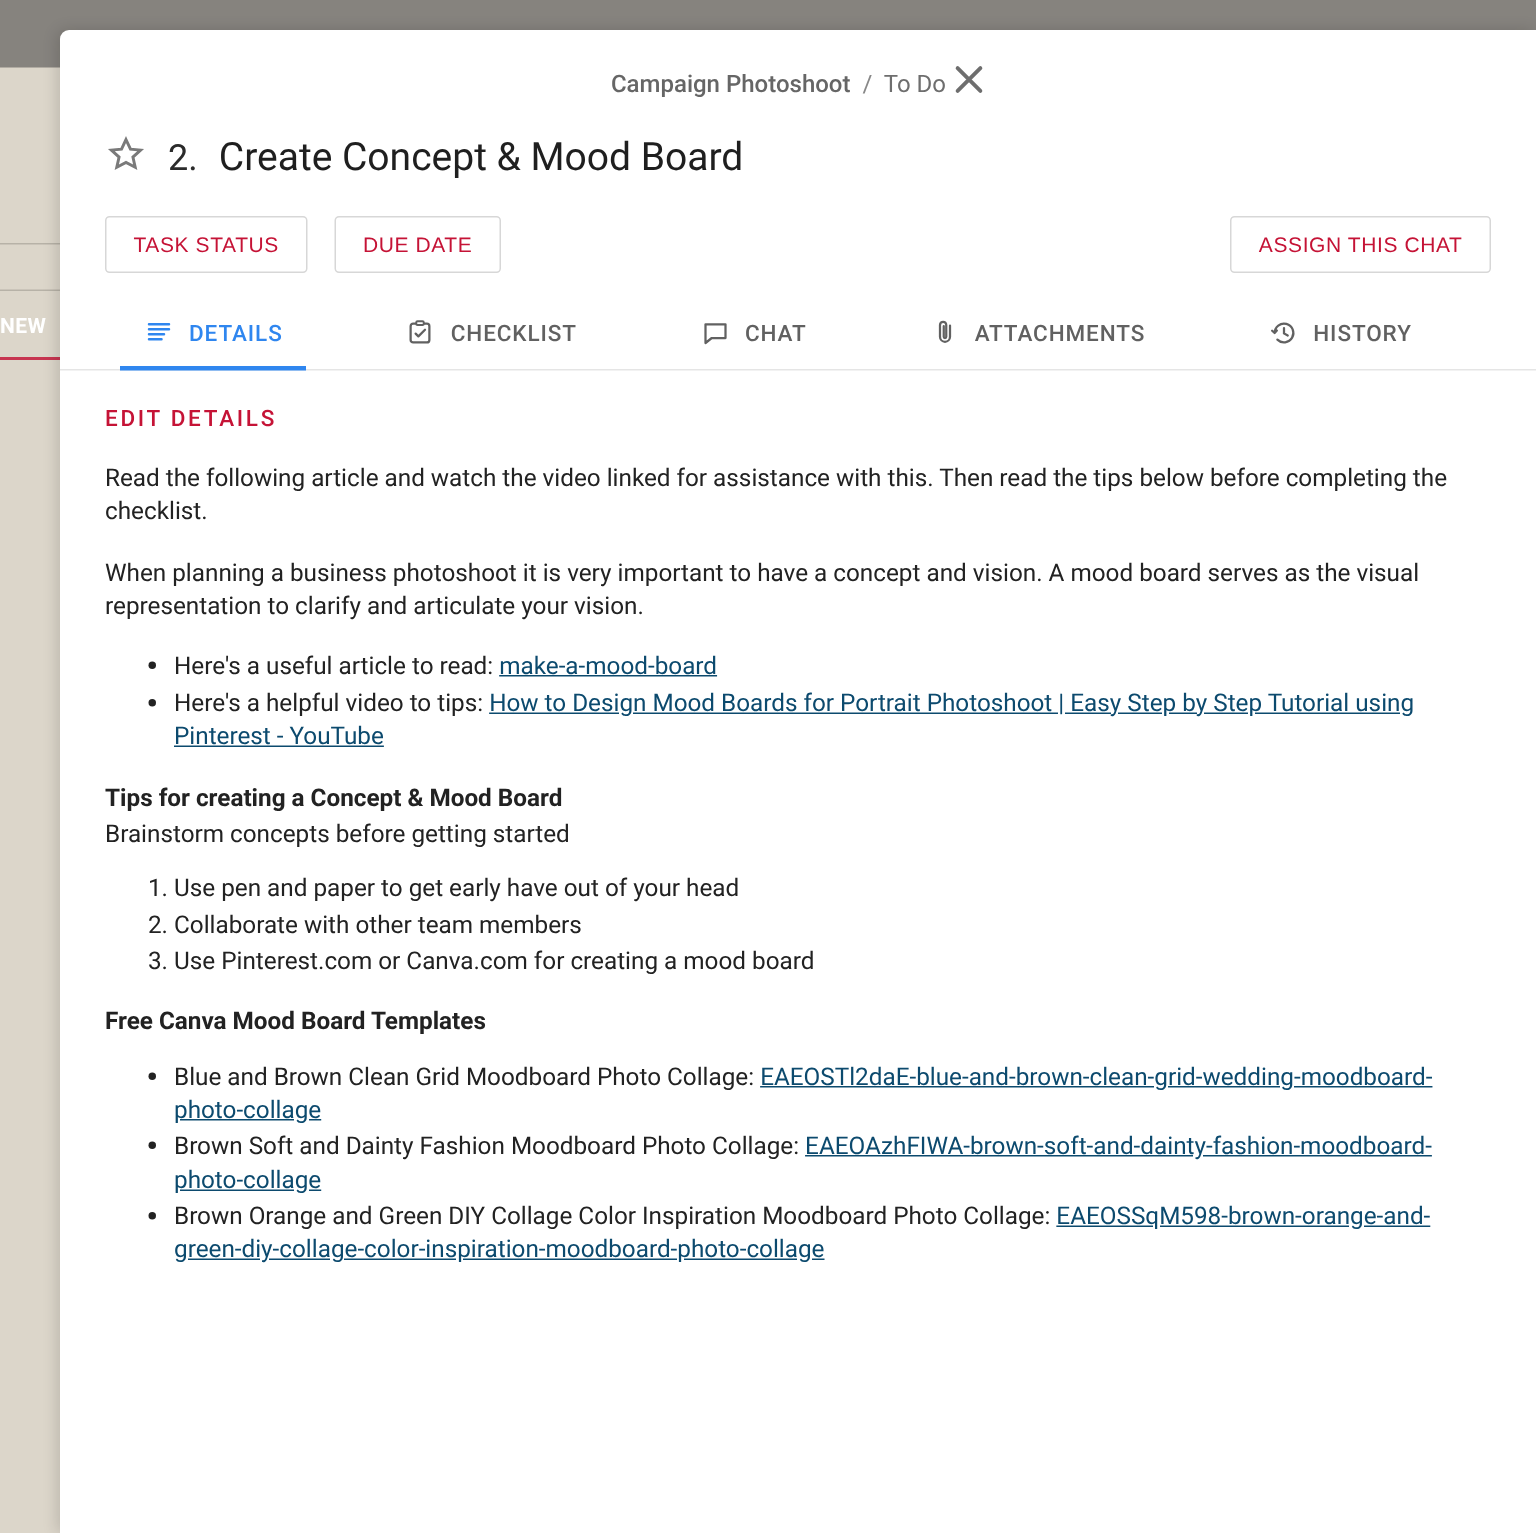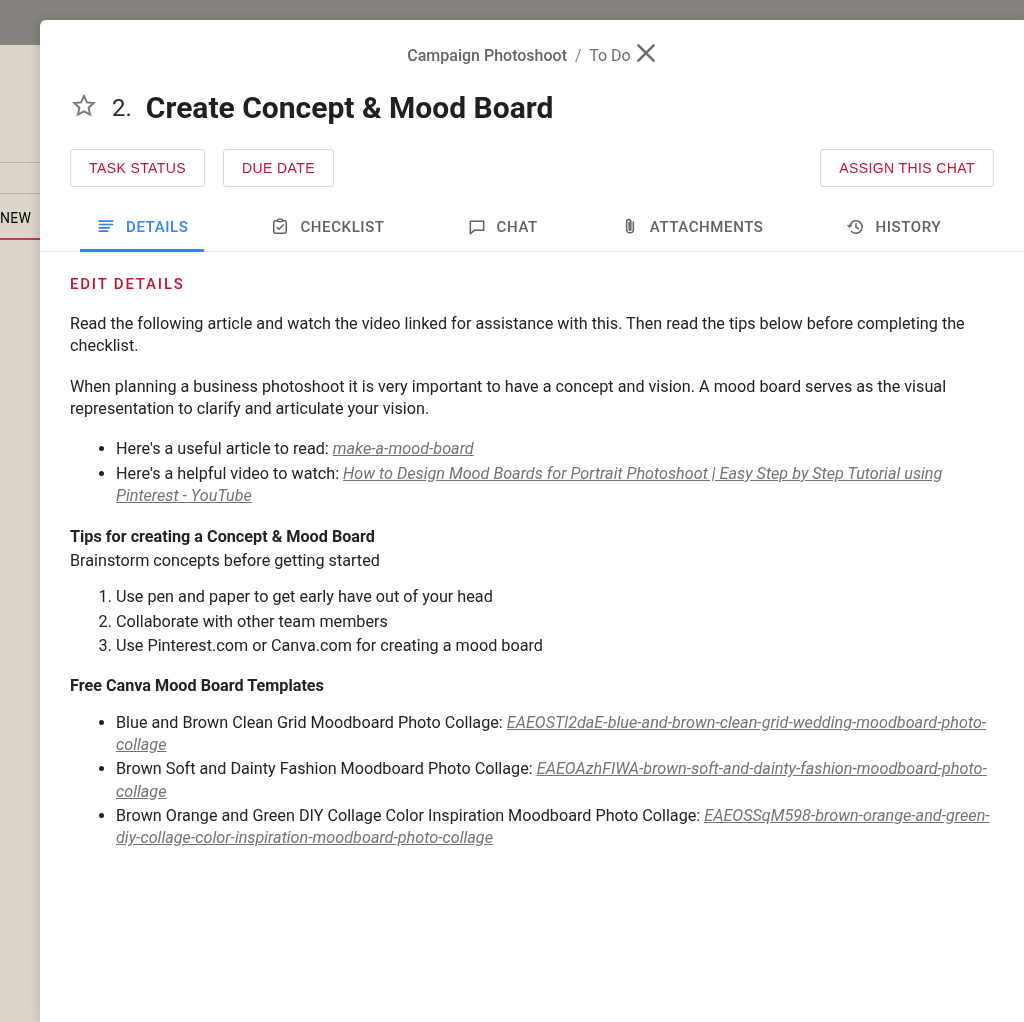--- a/index.html
+++ b/index.html
@@ -8,21 +8,21 @@
     background: #87827d;
     width: 1024px;
     height: 1022px;
     overflow: hidden;
     position: relative;
   }
   .bg-strip-top { position:absolute; top:0; left:0; right:0; height:45px; background:#86837e; }
   .bg-strip-mid { position:absolute; top:45px; left:0; right:0; height:51px; background:#dcd6ca; }
   .bg-rest { position:absolute; top:96px; left:0; right:0; bottom:0; background:#dcd6ca; }
   .bg-new-label {
-    position:absolute; top:210px; left:0; color:#000000; font-size:14px; font-weight:400; letter-spacing:0.3px;
+    position:absolute; top:210px; left:0; color:#ffffff; font-size:14px; font-weight:700; letter-spacing:0.3px;
   }
   .bg-tab-underline {
     position:absolute; top:238px; left:0; width:40px; height:2px; background:#c73550;
   }
   .bg-hr { position:absolute; left:0; width:40px; height:1px; background:#b7b2a7; }
 
   .modal {
     position:absolute;
     top:20px; left:40px; right:0; bottom:0;
     background:#fff;
@@ -41,21 +41,21 @@
   .close-btn {
     width:30px; height:30px; display:flex; align-items:center; justify-content:center;
     cursor:pointer; color:#6e6e6e; margin-top:-6px; margin-right:-4px;
   }
   .close-btn svg { width:26px; height:26px; }
 
   .title-row { display:flex; align-items:center; gap:14px; margin-bottom:24px; }
   .star-btn { width:28px; height:28px; color:#7a7a7a; cursor:pointer; display:flex; align-items:center; justify-content:center;}
   .star-btn svg { width:26px; height:26px; fill:none; stroke:#7a7a7a; stroke-width:1.8;}
   .task-number { font-size:24px; color:#2b2b2b; font-weight:400; }
-  .task-title { font-size:30px; color:#1f1f1f; font-weight:700; }
+  .task-title { font-size:26px; color:#1f1f1f; font-weight:400; }
 
   .action-row { display:flex; align-items:center; margin-bottom:16px; }
   .outline-btn {
     border:1px solid #d7d7d7; background:#fff; color:#c51336;
     font-size:14px; font-weight:500; letter-spacing:0.4px;
     padding:10px 18px; border-radius:3px; cursor:pointer;
   }
   .outline-btn + .outline-btn { margin-left:18px; }
   .spacer { flex:1; }
   .assign-btn { margin-left:auto; }
@@ -81,21 +81,21 @@
     padding: 22px 30px 30px 30px; overflow:auto; flex:1 1 auto;
   }
   .edit-details {
     color:#c51336; font-size:15px; font-weight:500; letter-spacing:1.8px;
     cursor:pointer; margin-bottom:20px; display:inline-block;
   }
   .details-body { font-size:16.2px; color:#222; line-height:1.38; }
   .details-body p { margin-bottom:18px; }
   .details-body ul, .details-body ol { margin:0 0 18px 46px; }
   .details-body li { margin-bottom:2px; }
-  .details-body a { color:#737373; text-decoration:underline;font-style:italic; }
+  .details-body a { color:#0c4a6e; text-decoration:underline; }
   .section-head { font-weight:700; margin-bottom:2px; }
   .after-head { margin-bottom:14px; }
 </style>
 </head>
 <body>
 
 <div class="bg-strip-top"></div>
 <div class="bg-strip-mid"></div>
 <div class="bg-rest"></div>
 <div class="bg-hr" style="top:162px"></div>
@@ -195,21 +195,21 @@
 
     <div class="details-body">
       <p>Read the following article and watch the video linked for assistance with this. Then read the tips below before completing the checklist.</p>
       <p>When planning a business photoshoot it is very important to have a concept and vision. A mood board serves as the visual representation to clarify and articulate your vision.</p>
 
       <ul>
         <li>
           <span>Here's a useful article to read: </span><a href="#">make-a-mood-board</a>
         </li>
         <li>
-          <span>Here's a helpful video to watch: </span><a href="#">How to Design Mood Boards for Portrait Photoshoot | Easy Step by Step Tutorial using Pinterest - YouTube</a>
+          <span>Here's a helpful video to tips: </span><a href="#">How to Design Mood Boards for Portrait Photoshoot | Easy Step by Step Tutorial using Pinterest - YouTube</a>
         </li>
       </ul>
 
       <div class="section-head">Tips for creating a Concept &amp; Mood Board</div>
       <div class="after-head">Brainstorm concepts before getting started</div>
 
       <ol>
         <li>Use pen and paper to get early have out of your head</li>
         <li>Collaborate with other team members</li>
         <li>Use Pinterest.com or Canva.com for creating a mood board</li>

